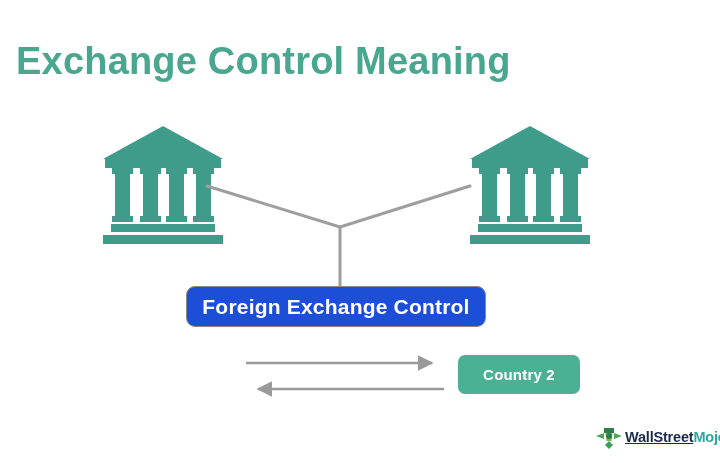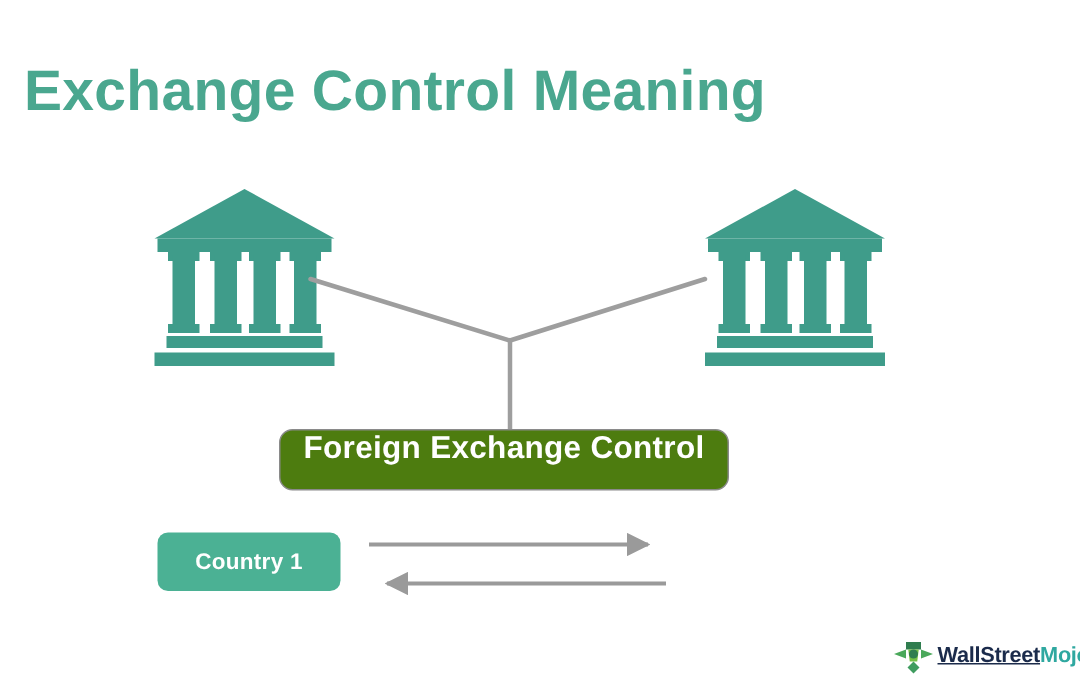--- a/index.html
+++ b/index.html
@@ -109,24 +109,25 @@
     pointer-events: none;
   }
 
   
   #fec-box {
     position: absolute;
     left: 186px;
     top: 286px;
     width: 300px;
     height: 41px;
-    background: #4d7c0f;
+    background: #1d4ed8;
     border: 1.5px solid #8a8a8a;
     border-radius: 9px;
     display: flex;
+    align-items: center;
     justify-content: center;
     box-sizing: border-box;
   }
   #fec-box .label {
     color: #ffffff;
     font-size: 21px;
     font-weight: bold;
     letter-spacing: 0.2px;
     white-space: nowrap;
   }
@@ -235,22 +236,22 @@
   <svg id="connector" viewBox="0 0 720 463" width="720" height="463">
     <path d="M 207 186 L 340 227" stroke="#9e9e9e" stroke-width="3" fill="none" stroke-linecap="round"></path>
     <path d="M 470 186 L 340 227" stroke="#9e9e9e" stroke-width="3" fill="none" stroke-linecap="round"></path>
     <path d="M 340 227 L 340 286" stroke="#9e9e9e" stroke-width="3" fill="none" stroke-linecap="round"></path>
   </svg>
 
   <div id="fec-box">
     <span class="label">Foreign Exchange Control</span>
   </div>
 
-  <div class="country" id="country-1">
-    <span class="label">Country 1</span>
+  <div class="country" id="country-2">
+    <span class="label">Country 2</span>
   </div>
 
   <svg id="arrows" viewBox="0 0 210 52" width="210" height="52">
     <defs>
       <marker id="head-r" viewBox="0 0 10 10" refX="9" refY="5" markerWidth="6" markerHeight="6" orient="auto-start-reverse">
         <path d="M 0 0 L 10 5 L 0 10 z" fill="#9a9a9a"></path>
       </marker>
       <marker id="head-l" viewBox="0 0 10 10" refX="9" refY="5" markerWidth="6" markerHeight="6" orient="auto-start-reverse">
         <path d="M 0 0 L 10 5 L 0 10 z" fill="#9a9a9a"></path>
       </marker>

